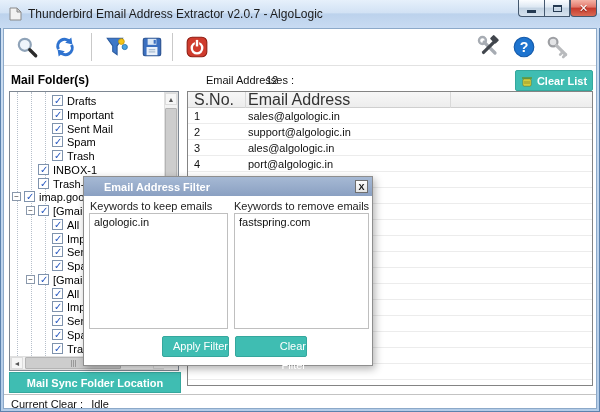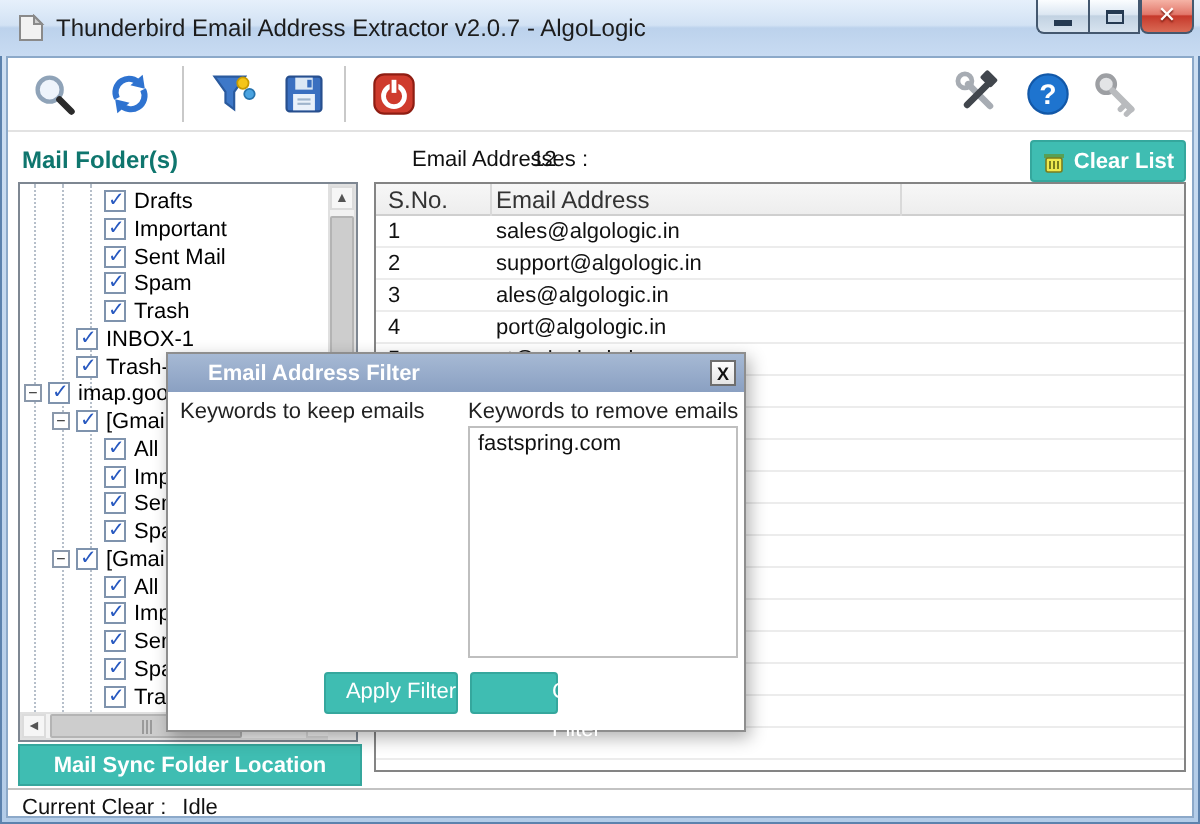--- a/index.html
+++ b/index.html
@@ -24,21 +24,21 @@
   .glyph-min{width:9px;height:3px;background:#253a52;margin-top:7px;}
   .glyph-max{width:9px;height:7px;border:1px solid #253a52;border-top:2px solid #253a52;background:transparent;}
   .glyph-close{color:#fff;font-size:11px;font-weight:bold;line-height:11px;text-shadow:0 1px 1px #7c1d12;}
   
   #content{position:absolute;left:3px;top:28px;width:594px;height:381px;background:#fff;border:1px solid #8ca9c9;}
   
   .tbtn{position:absolute;top:6px;width:24px;height:24px;cursor:pointer;}
   .tsep{position:absolute;top:4px;width:1px;height:28px;background:#c9c9c9;}
   
   #hdr-row{position:absolute;left:0;top:36px;width:592px;height:26px;border-top:1px solid #e2e2e2;background:#fff;}
-  #lbl-folders{position:absolute;left:7px;top:7px;font-size:12px;font-weight:bold;color:#0f766e;}
+  #lbl-folders{position:absolute;left:7px;top:7px;font-size:12px;font-weight:bold;color:#000000;}
   #lbl-count{position:absolute;left:202px;top:8px;font-size:11px;color:#111;}
   #val-count{position:absolute;left:262px;top:8px;font-size:11px;color:#111;}
   #btn-clearlist{position:absolute;left:511px;top:4px;width:78px;height:21px;background:#3fbdb2;
     border:1px solid #35a79d;border-radius:2px;color:#fff;font-size:11px;font-weight:bold;
     display:flex;align-items:center;justify-content:center;gap:4px;cursor:pointer;}
   
   #tree{position:absolute;left:5px;top:62px;width:170px;height:280px;border:1px solid #7e8792;background:#fff;overflow:hidden;}
   #tree-rows{position:absolute;left:0;top:0;width:155px;height:266px;overflow:hidden;}
   .guide{position:absolute;top:0;width:0;height:264px;border-left:1px dotted #b6bfca;}
   .tree-row{position:absolute;left:0;height:14px;width:220px;}
@@ -52,21 +52,21 @@
   #hsb{left:0;bottom:0;width:156px;height:14px;}
   .sb-arrow{position:absolute;width:12px;height:12px;font-size:7px;color:#555;text-align:center;line-height:12px;background:#f6f6f6;border:1px solid #dcdcdc;}
   .sb-thumb{position:absolute;background:#cdcdcd;border:1px solid #b4b4b4;border-radius:1px;}
   #hsb-thumb{left:14px;top:0px;width:96px;height:12px;display:flex;align-items:center;justify-content:center;gap:1px;}
   #vsb-thumb{left:0px;top:15px;width:12px;height:70px;}
   .grip{width:1px;height:7px;background:#9a9a9a;}
   #sb-corner{position:absolute;right:0;bottom:0;width:14px;height:14px;background:#f2f2f2;}
   
   #table{position:absolute;left:183px;top:62px;width:406px;height:295px;border:1px solid #848484;background:#fff;}
   #thead{position:absolute;left:0;top:0;width:100%;height:16px;background:linear-gradient(180deg,#f7f7f7,#ededed);border-bottom:1px solid #cfcfcf;}
-  .th{position:absolute;top:0;font-size:12px;color:#333;line-height:16px;}
+  .th{position:absolute;top:0;font-size:16px;color:#333;line-height:16px;}
   #tbody{position:absolute;left:0;top:16px;width:100%;height:277px;
     background:repeating-linear-gradient(180deg,#fff 0px,#fff 15px,#ececec 15px,#ececec 16px);}
   .vline{position:absolute;top:0;width:1px;height:293px;background:#d9d9d9;}
   .trow{position:absolute;left:0;width:100%;height:16px;}
   .td-sno{position:absolute;left:6px;top:0;font-size:11px;color:#111;line-height:16px;}
   .td-email{position:absolute;left:60px;top:0;font-size:11px;color:#111;line-height:16px;}
   
   #btn-sync{position:absolute;left:5px;top:343px;width:172px;height:21px;background:#3fbdb2;border:1px solid #35a79d;
     color:#fff;font-size:11px;font-weight:bold;display:flex;align-items:center;justify-content:center;cursor:pointer;}
   #status-sep{position:absolute;left:0;top:365px;width:592px;height:1px;background:#c3c3c3;}
@@ -79,21 +79,21 @@
     background:linear-gradient(180deg,#a6b9d4,#8aa0c2);display:flex;align-items:center;}
   #dlg-title span{margin-left:20px;font-size:11px;font-weight:bold;color:#fff;}
   #dlg-close{position:absolute;right:4px;top:3px;width:13px;height:13px;background:linear-gradient(180deg,#fdfdfd,#e4e4e4);
     border:1px solid #6e6e6e;font-size:9px;font-weight:bold;color:#111;text-align:center;line-height:12px;cursor:pointer;}
   .dlg-lbl{position:absolute;top:23px;font-size:11px;color:#222;}
   .dlg-ta{position:absolute;top:36px;height:116px;border:1px solid #bfbfbf;font-family:"Liberation Sans","DejaVu Sans",sans-serif;
     font-size:11px;color:#111;padding:2px 4px;resize:none;outline:none;}
   .dlg-btn{position:absolute;top:159px;height:21px;background:#3fbdb2;border:1px solid #35a79d;border-radius:2px;
     color:#fff;font-size:11px;text-align:right;line-height:19px;cursor:pointer;}
   #btn-apply{left:78px;width:67px;}
-  #btn-clearf{left:151px;width:44px;padding-left:40px;}
+  #btn-clearf{left:151px;width:72px;padding-left:40px;}
 </style>
 </head>
 <body>
 
 <div id="win">
 
   <div id="titlebar">
     <svg id="appicon" viewBox="0 0 15 14">
       <path d="M2 1 L9 1 L13 5 L13 13 L2 13 Z" fill="#f2f2f2" stroke="#8a8a8a"></path>
       <path d="M9 1 L9 5 L13 5 Z" fill="#cfcfcf" stroke="#8a8a8a"></path>
@@ -332,19 +332,20 @@
       <span>Current Clear :</span><b>Idle</b>
     </div>
 
     <div id="dialog">
       <div id="dlg-title">
         <span>Email Address Filter</span>
         <div id="dlg-close">X</div>
       </div>
       <span class="dlg-lbl" style="left:6px">Keywords to keep emails</span>
       <span class="dlg-lbl" style="left:150px">Keywords to remove emails</span>
+      <textarea class="dlg-ta" style="left: 5px; width: 139px;">algologic.in</textarea>
       <textarea class="dlg-ta" style="left: 150px; width: 135px;">fastspring.com</textarea>
       <div class="dlg-btn" id="btn-apply">Apply Filter</div>
       <div class="dlg-btn" id="btn-clearf">Clear Filter</div>
     </div>
 
   </div>
 </div>
 
 </body></html>

